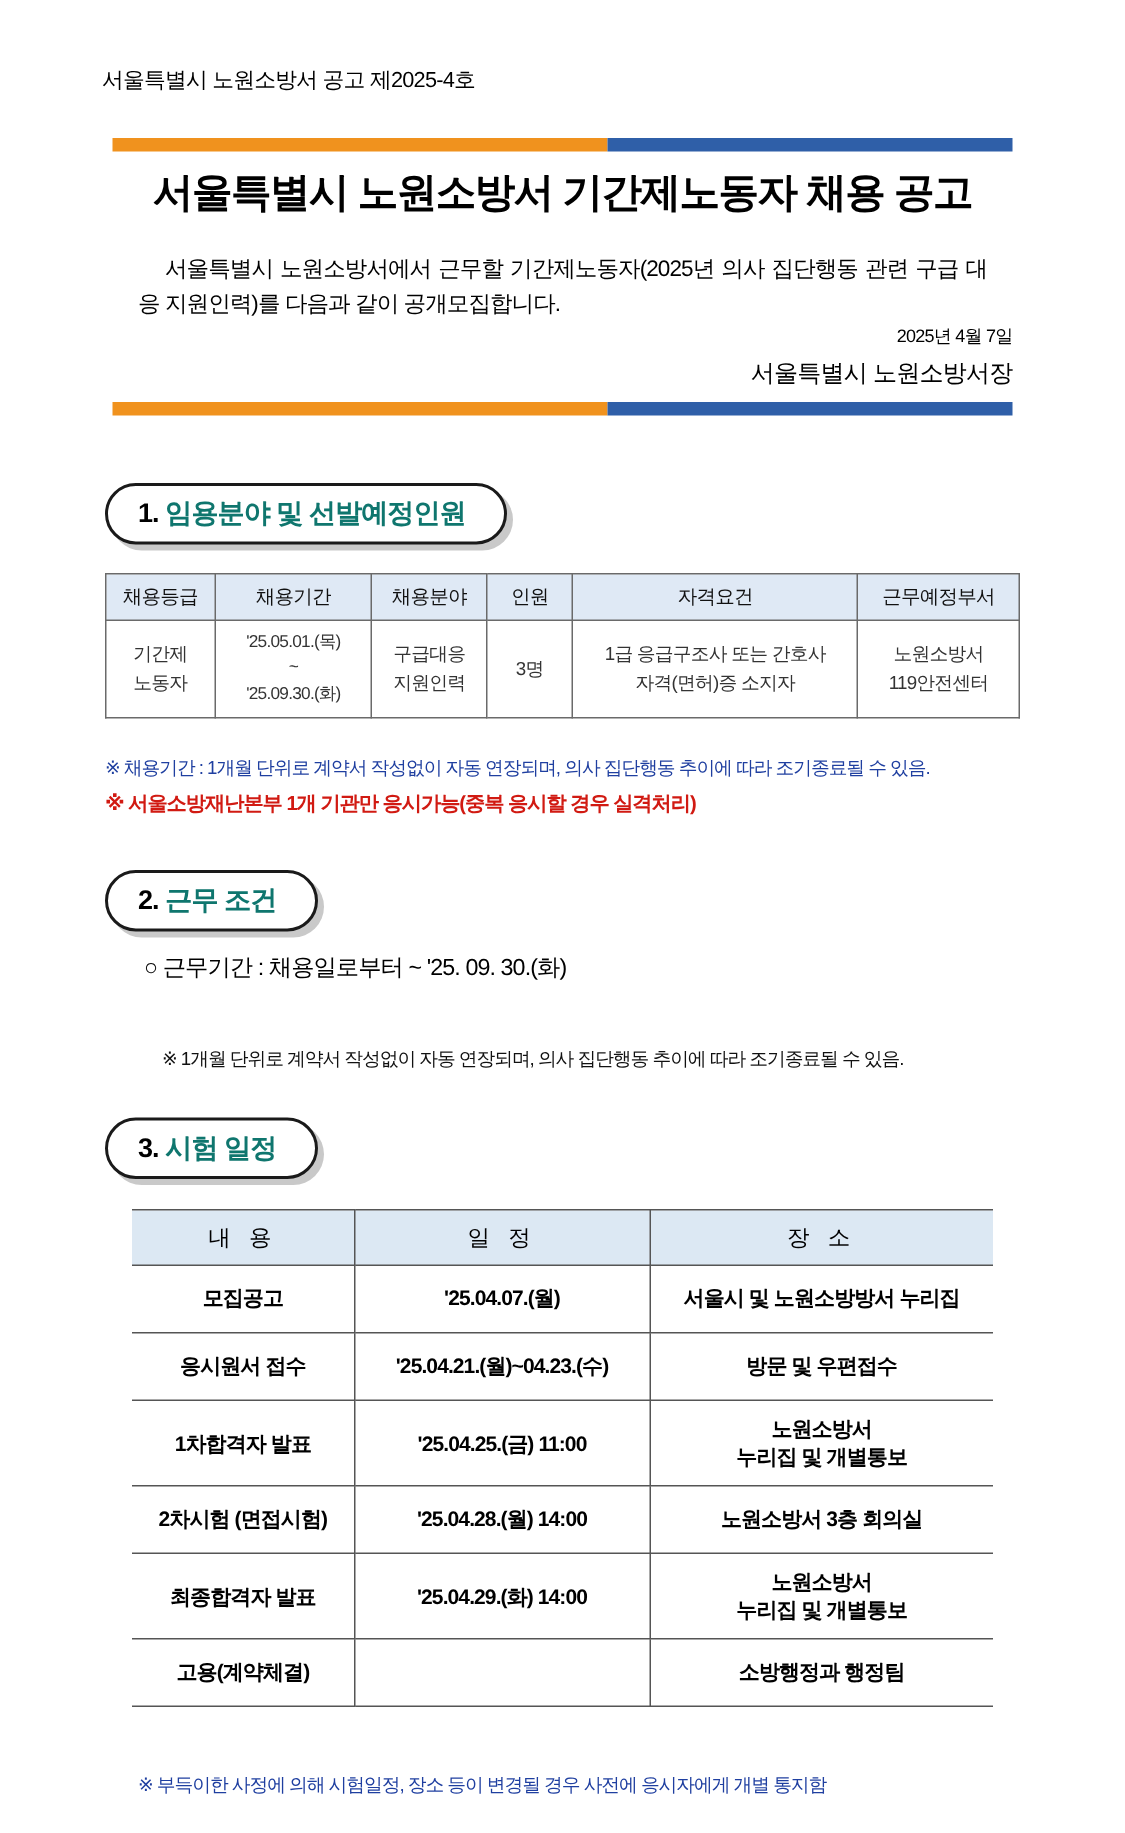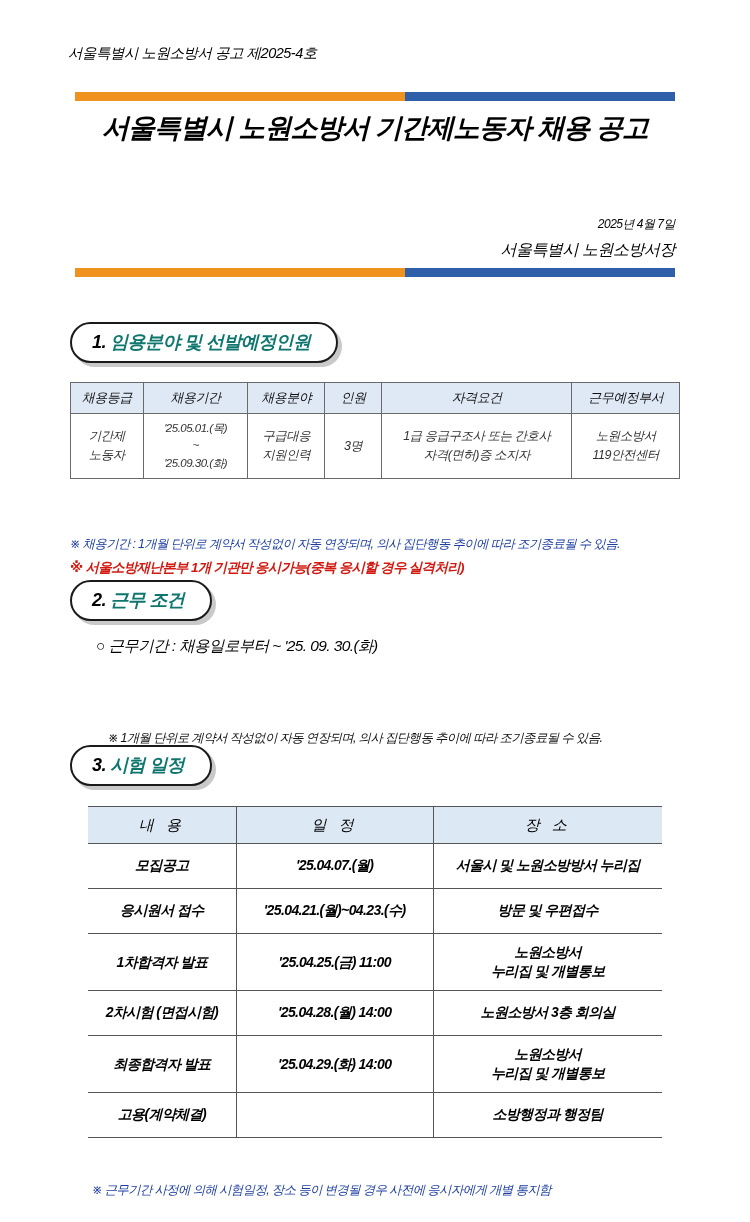--- a/index.html
+++ b/index.html
@@ -3,21 +3,21 @@
 <meta charset="utf-8">
 <style>
   html,body{margin:0;padding:0;}
   body{
     width:750px;height:1222px;background:#ffffff;
     font-family:"Liberation Sans","DejaVu Sans",sans-serif;
     color:#000;
     position:relative;
     overflow:hidden;
   }
-  .page{position:relative;width:750px;height:1222px;box-sizing:border-box;padding:11px 40px;font-style:italic;}
+  .page{position:relative;width:750px;height:1222px;box-sizing:border-box;padding:11px 40px;}
 
   .doc-no{
     position:absolute;left:68px;top:44px;
     font-size:14.5px;letter-spacing:-0.5px;
     color:#000;
   }
 
   
   .bar{position:absolute;height:9px;display:flex;}
   .bar .orange{background:#f0921e;}
@@ -71,21 +71,21 @@
   .tbl1 thead th{background:#dfe9f5;height:28px;font-weight:normal;color:#111;font-size:13px;margin-top:41px;}
   .tbl1 tbody td{height:62px;line-height:1.5;color:#333;}
   .c1{width:72px;}
   .c2{width:104px;}
   .c3{width:76px;}
   .c4{width:56px;}
   .c5{width:194px;}
   .c6{width:108px;}
 
   .note{
-    position:absolute;font-size:12.5px;letter-spacing:-0.7px;margin-top:32px;
+    position:absolute;font-size:12.5px;letter-spacing:-0.7px;
   }
   .note-blue{color:#1f3fa0;}
   .note-red{color:#d11a12;font-weight:bold;font-size:13.5px;}
 
   
   .list{
     position:absolute;font-size:15.5px;letter-spacing:-0.6px;line-height:1.85;
   }
 
   
@@ -114,20 +114,21 @@
 
   <div class="doc-no">서울특별시 노원소방서 공고 제2025-4호</div>
 
   <div class="bar bar-top">
     <div class="orange"></div>
     <div class="blue"></div>
   </div>
 
   <div class="title">서울특별시 노원소방서 기간제노동자 채용 공고</div>
 
+  <div class="lead">서울특별시 노원소방서에서 근무할 기간제노동자(2025년 의사 집단행동 관련 구급 대응 지원인력)를 다음과 같이 공개모집합니다.</div>
 
   <div class="date-line">2025년  4월  7일</div>
   <div class="issuer">서울특별시  노원소방서장</div>
 
   <div class="bar bar-bot">
     <div class="orange"></div>
     <div class="blue"></div>
   </div>
 
   <div class="pill" style="left:70px;top:322px;">
@@ -219,15 +220,15 @@
 누리집 및 개별통보</td>
       </tr>
       <tr>
         <td class="d1">고용(계약체결)</td>
         <td class="d2"></td>
         <td class="d3">소방행정과 행정팀</td>
       </tr>
     </tbody>
   </table>
 
-  <div class="footnote">※ 근무기간 사정에 의해 시험일정, 장소 등이 변경될 경우 사전에 응시자에게 개별 통지함</div>
+  <div class="footnote">※ 부득이한 사정에 의해 시험일정, 장소 등이 변경될 경우 사전에 응시자에게 개별 통지함</div>
 
 </div>
 
 </body></html>

